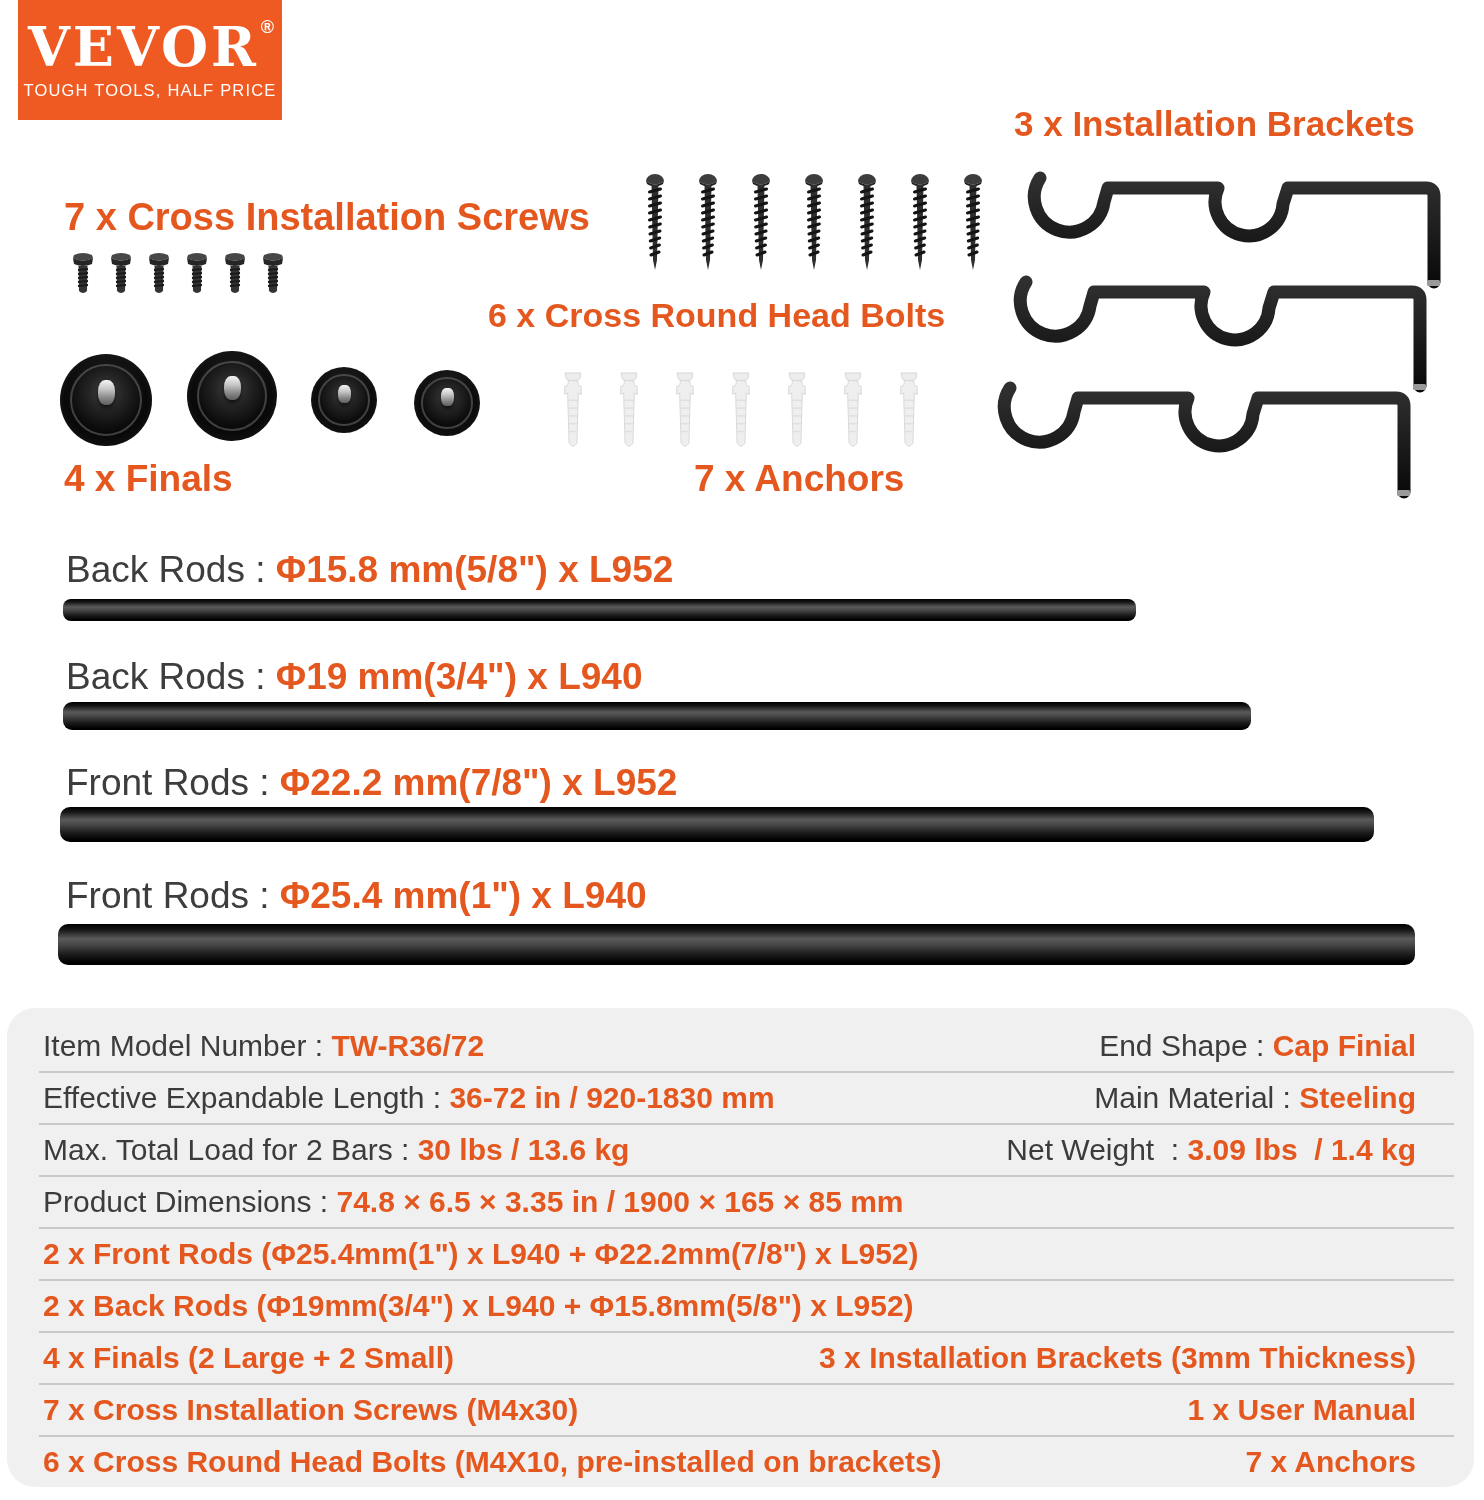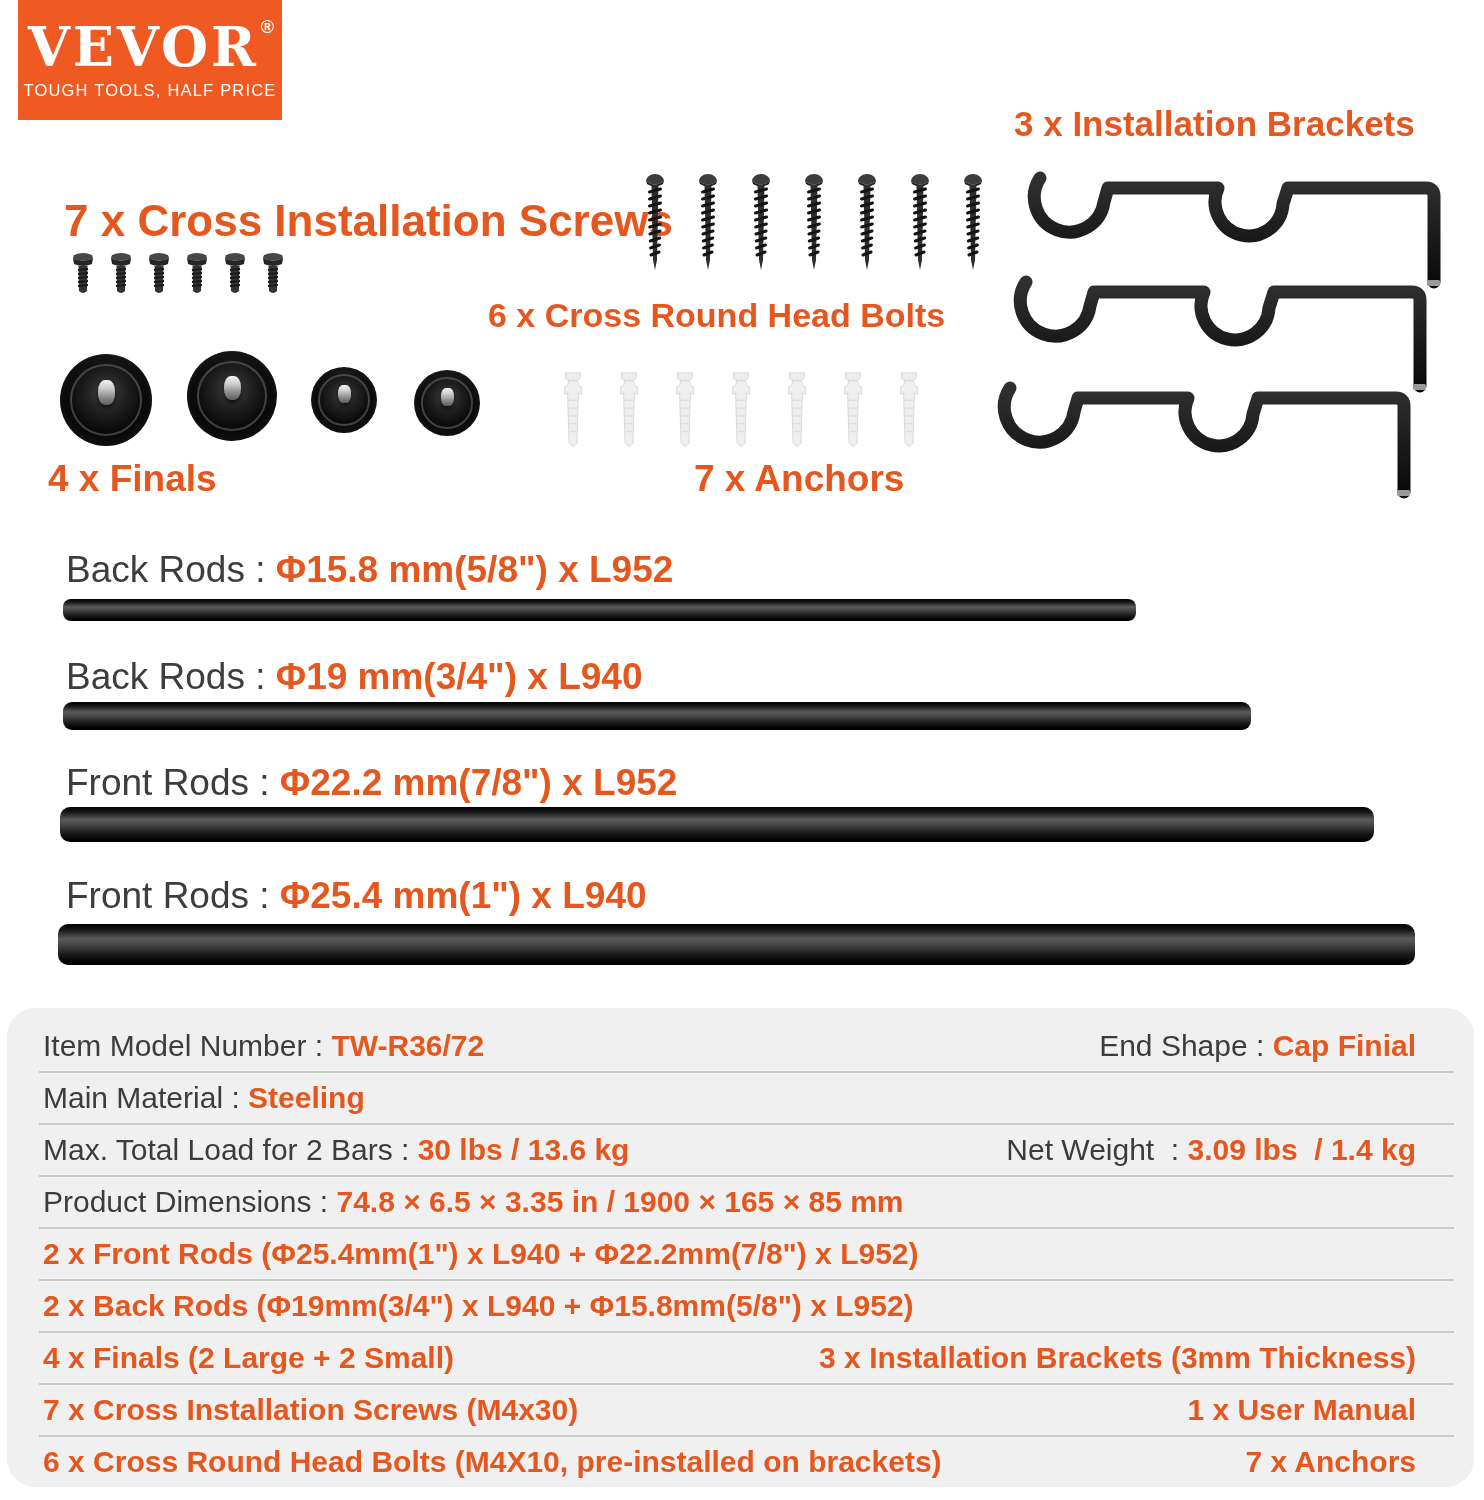--- a/index.html
+++ b/index.html
@@ -9,24 +9,24 @@
   
   .logo{position:absolute;left:18px;top:0;width:264px;height:120px;background:#EF5A22;
         color:#fff;text-align:center;}
   .logo-row{margin-top:20px;line-height:1;}
   .logo-text{font-family:"DejaVu Serif",serif;font-weight:bold;font-size:54px;letter-spacing:3px;}
   .logo-reg{font-size:18px;vertical-align:top;position:relative;top:-2px;left:2px;font-weight:bold;}
   .logo-tagline{font-size:16.5px;font-weight:normal;letter-spacing:1.2px;margin-top:7px;}
 
   
   .part-label{position:absolute;color:#E4581F;font-weight:bold;white-space:pre;}
-  .lbl-screws{left:64px;top:196px;font-size:44px;}
+  .lbl-screws{left:64px;top:196px;font-size:38px;}
   .lbl-bolts{left:488px;top:296px;font-size:34px;}
   .lbl-brackets{left:1014px;top:104px;font-size:35px;}
-  .lbl-finials{left:48px;top:458px;font-size:37px;}
+  .lbl-finials{left:64px;top:458px;font-size:37px;}
   .lbl-anchors{left:694px;top:458px;font-size:37px;}
 
   
   .screws-row{position:absolute;left:644px;top:172px;display:flex;gap:31px;}
   .bolts-row{position:absolute;left:71px;top:251px;display:flex;gap:14px;}
   .anchors-row{position:absolute;left:560px;top:371px;display:flex;gap:30px;}
 
   
   .finial{position:absolute;border-radius:50%;
           background:radial-gradient(circle at 50% 42%, #454545 0%, #232323 26%, #0c0c0c 52%, #000 76%, #2c2c2c 97%);
@@ -410,20 +410,21 @@
   <div class="rod-label rl4"><span class="rod-name">Front Rods : </span><span class="rod-spec">Φ25.4 mm(1") x L940</span></div>
   <div class="rod-bar rb4"></div>
 
   <section class="spec-table">
     <div class="spec-row">
       <div class="cell l"><span class="k">Item Model Number : </span><span class="v">TW-R36/72</span></div>
       <div class="cell r"><span class="k">End Shape : </span><span class="v">Cap Finial</span></div>
     </div>
     <div class="rule"></div>
     <div class="spec-row">
+      <div class="cell l"><span class="k">Effective Expandable Length : </span><span class="v">36-72 in / 920-1830 mm</span></div>
       <div class="cell r"><span class="k">Main Material : </span><span class="v">Steeling</span></div>
     </div>
     <div class="rule"></div>
     <div class="spec-row">
       <div class="cell l"><span class="k">Max. Total Load for 2 Bars : </span><span class="v">30 lbs / 13.6 kg</span></div>
       <div class="cell r"><span class="k">Net Weight  : </span><span class="v">3.09 lbs  / 1.4 kg</span></div>
     </div>
     <div class="rule"></div>
     <div class="spec-row">
       <div class="cell l"><span class="k">Product Dimensions : </span><span class="v">74.8 × 6.5 × 3.35 in / 1900 × 165 × 85 mm</span></div>

